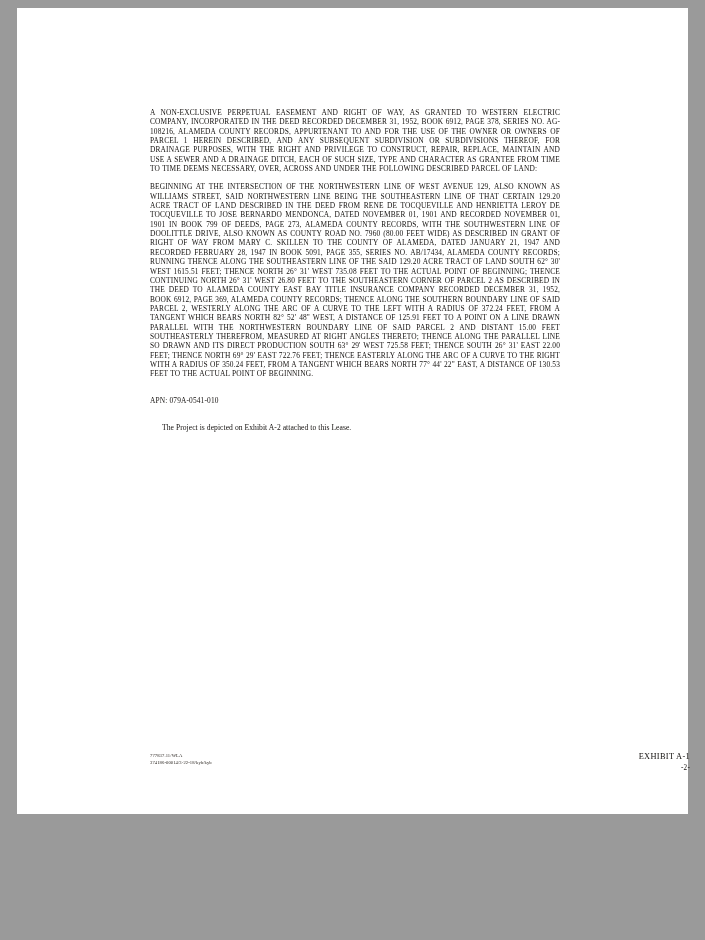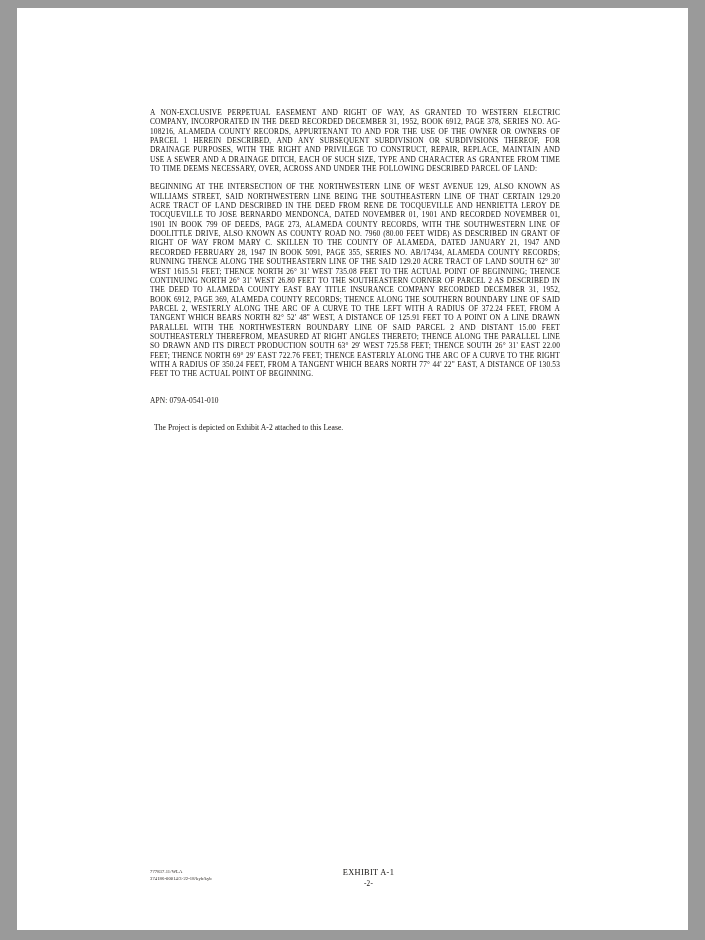--- a/index.html
+++ b/index.html
@@ -11,21 +11,21 @@
     width: 705px;
     height: 940px;
     overflow: hidden;
     font-family: "Liberation Serif", serif;
   }
   .page {
     position: absolute;
     left: 17px;
     top: 8px;
     width: 671px;
-    height: 922px;
+    height: 806px;
     background: #ffffff;
     box-sizing: border-box;
   }
   .content {
     position: absolute;
     left: 133px;
     top: 100px;
     width: 410px;
   }
   .para {
@@ -44,45 +44,45 @@
     font-size: 7.4px;
     line-height: 9.35px;
     letter-spacing: 0.15px;
     color: #14110f;
     margin: 16px 0 18px 0;
   }
   .closing {
     font-size: 7.6px;
     line-height: 10px;
     color: #14110f;
-    margin: 4px;
+    margin: 12px;
     letter-spacing: 0.05px;
   }
   .footer {
     position: absolute;
     left: 0;
     bottom: 33px;
     width: 671px;
     height: 28px;
   }
   .footer-left {
     position: absolute;
     left: 133px;
     top: 0;
     font-size: 4.6px;
     line-height: 6.5px;
     color: #2a2520;
     letter-spacing: 0.1px;
   }
   .footer-center {
     position: absolute;
-    left: 16px;
+    left: 2px;
     top: -2px;
     width: 671px;
-    text-align: center;
+    text-align: right;
     font-size: 8.4px;
     line-height: 11px;
     color: #14110f;
     letter-spacing: 0.3px;
   }
   .footer-center .pagenum {
     display: block;
     font-size: 7.2px;
     letter-spacing: 0.2px;
     margin-top: 1px;

